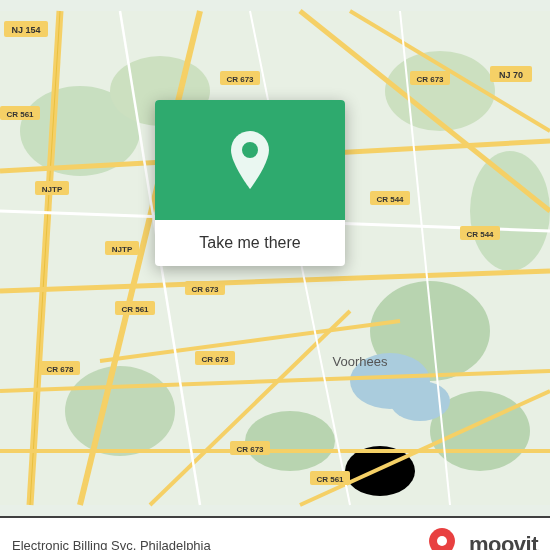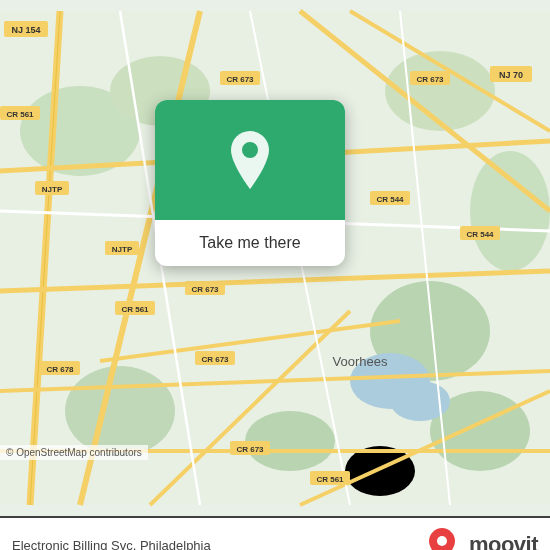--- a/index.html
+++ b/index.html
@@ -27,21 +27,21 @@
       top: 0; left: 0;
     }
 
     
     #popup-card {
       position: absolute;
       top: 100px;
       left: 155px;
       width: 190px;
       background: #fff;
-      border-radius: 12px;
+      border-radius: 4px;
       box-shadow: 0 4px 16px rgba(0,0,0,0.3);
       overflow: hidden;
       display: flex;
       flex-direction: column;
       align-items: center;
     }
 
     #popup-green-area {
       width: 100%;
       height: 120px;
@@ -208,21 +208,20 @@
     <div id="popup-green-area">
 
       <svg id="map-pin-icon" viewBox="0 0 48 58" xmlns="http://www.w3.org/2000/svg">
         <path d="M24 0C13.5 0 5 8.5 5 19c0 14.25 19 39 19 39s19-24.75 19-39C43 8.5 34.5 0 24 0z" fill="white" opacity="0.9"></path>
         <circle cx="24" cy="19" r="8" fill="#2eaa6e"></circle>
       </svg>
     </div>
     <div id="popup-label">Take me there</div>
   </div>
 
-  <div id="copyright-bar">© OpenStreetMap contributors</div>
 </div>
 
 <div id="bottom-bar">
   <div id="bottom-text">Electronic Billing Svc, Philadelphia</div>
   <div id="moovit-logo">
 
     <svg id="moovit-pin" viewBox="0 0 28 34" xmlns="http://www.w3.org/2000/svg">
       <path d="M14 0C7 0 1 6 1 13c0 9.5 13 21 13 21s13-11.5 13-21C27 6 21 0 14 0z" fill="#e84040"></path>
       <circle cx="14" cy="13" r="5" fill="white"></circle>
     </svg>

